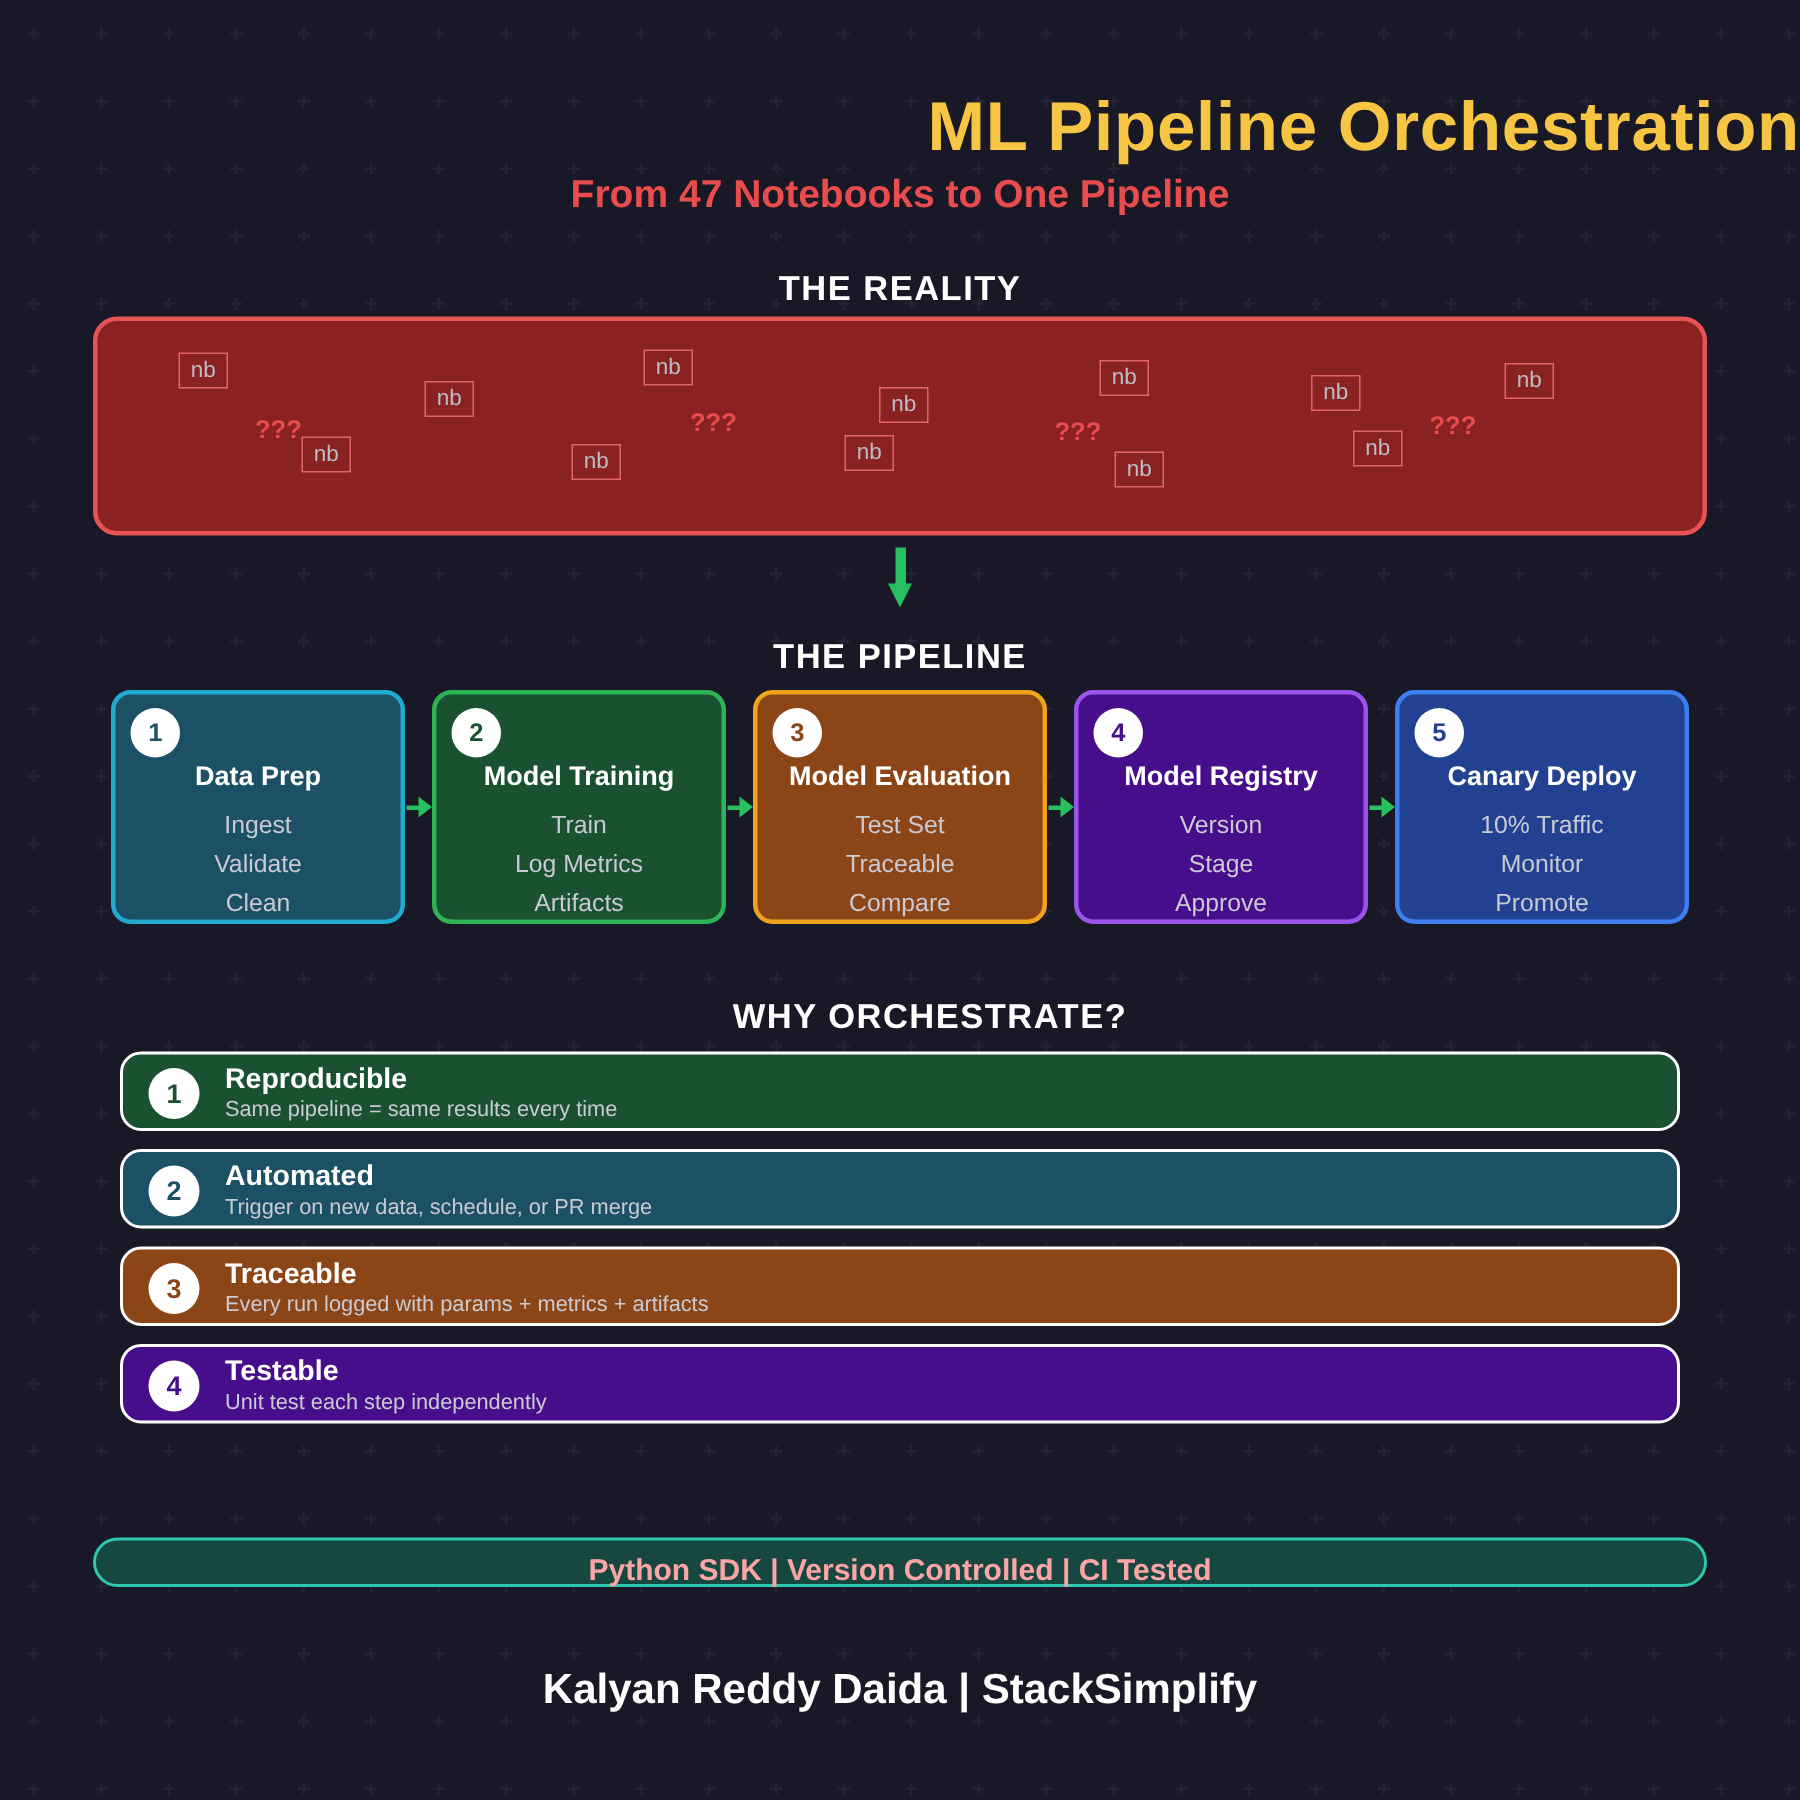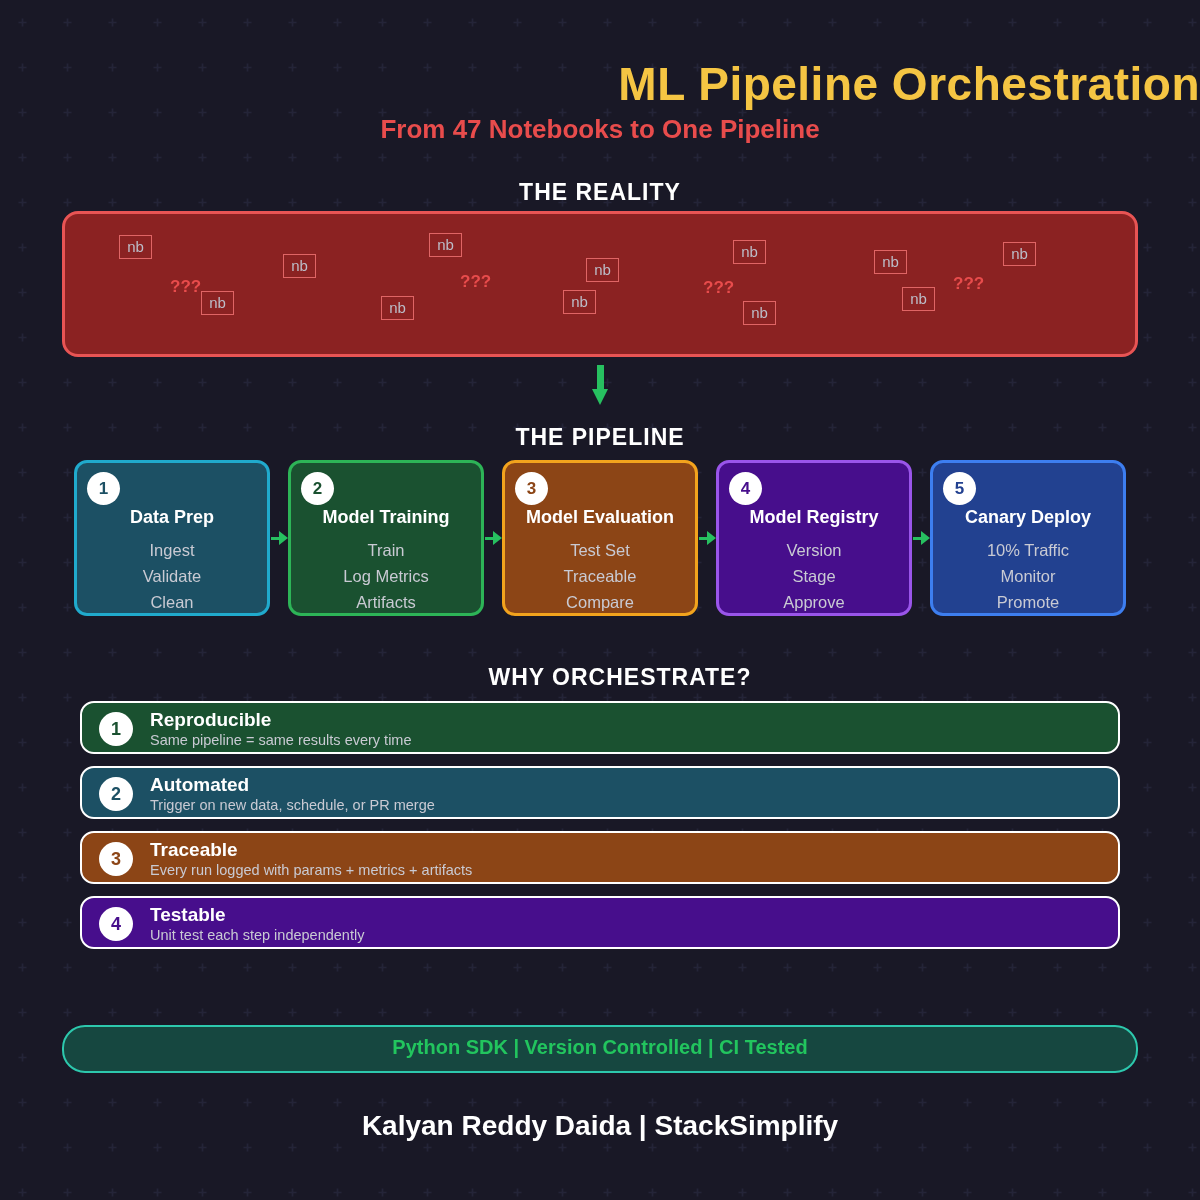--- a/index.html
+++ b/index.html
@@ -93,23 +93,23 @@
   }
   .bar-num {
     position:absolute; left:17px; top:9px; width:34px; height:34px; border-radius:50%;
     background:#fff; font-size:18px; font-weight:800; line-height:34px; text-align:center;
   }
   .bar-title { position:absolute; left:68px; top:6px; font-size:19px; font-weight:800; color:#fff; }
   .bar-desc  { position:absolute; left:68px; top:29px; font-size:14.5px; color:#c9cad3; }
 
   
   .sdk-badge {
-    position:absolute; left:62px; top:1025px; width:1076px; height:48px;
+    position:absolute; left:62px; top:1025px; width:1076px; height:33px;
     background:#164740; border:2.5px solid #2dc8ad; border-radius:23px;
-    text-align:center; font-size:20px; font-weight:700; color:#22c55e; line-height:41px;
+    text-align:center; font-size:20px; font-weight:700; color:#fca5a5; line-height:41px;
   }
   .footer {
     position:absolute; left:0; top:1110px; width:100%; text-align:center;
     font-size:28px; font-weight:800; color:#fff;
   }
 </style>
 </head>
 <body>
 
 <div class="page">

